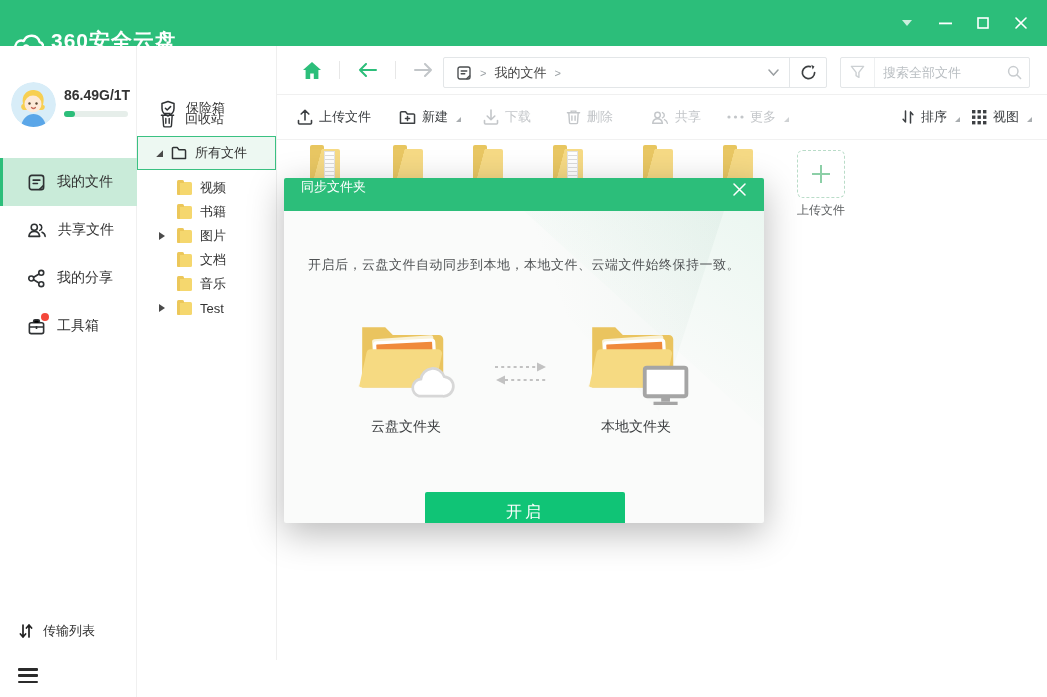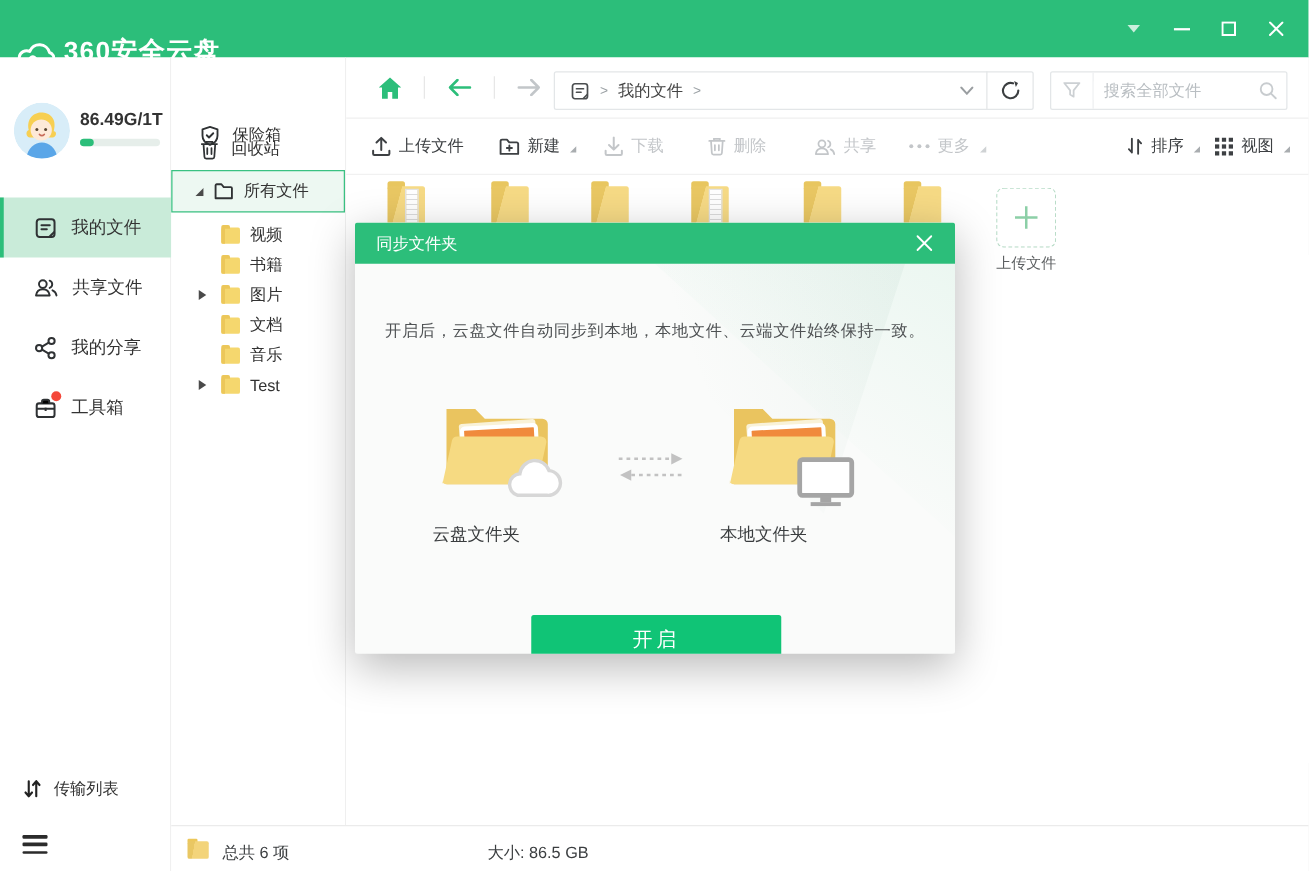--- a/index.html
+++ b/index.html
@@ -80,28 +80,28 @@
   .ghost-folder .gf-paper { position:absolute; left:14px; top:6px; width:11px; height:28px; background:repeating-linear-gradient(#ffffff 0 3px,#dcdcdc 3px 4px); border:1px solid #e3e3e3; z-index:2; }
   .upload-tile { position:absolute; left:520px; top:10px; width:48px; height:48px; border:1.5px dashed #b9dcc8; border-radius:6px; display:flex; align-items:center; justify-content:center; cursor:pointer; }
   .upload-tile-label { position:absolute; left:508px; top:62px; width:72px; text-align:center; font-size:12px; color:#5c5f61; }
   .plus-glyph { position:relative; width:18px; height:18px; }
   .plus-glyph::before, .plus-glyph::after { content:""; position:absolute; background:#8ccfa7; }
   .plus-glyph::before { left:8px; top:0; width:2px; height:18px; }
   .plus-glyph::after { left:0; top:8px; width:18px; height:2px; }
 
   
   .modal { position:absolute; left:7px; top:38px; width:480px; height:345px; background:#fafbfa; border-radius:2px; box-shadow:0 10px 36px rgba(0,0,0,.28); z-index:10; overflow:hidden; }
-  .modal-header { position:relative; height:33px; background:#2cbe7a; display:flex; align-items:center; padding:0 14px 0 17px; }
+  .modal-header { position:relative; height:33px; background:#2cbe7a; display:flex; padding:0 14px 0 17px; }
   .modal-title { color:#fff; font-size:13px; flex:1; }
   .modal-close { width:22px; height:22px; display:flex; align-items:center; justify-content:center; cursor:pointer; }
   .modal-body { position:relative; height:312px; }
   .wm1 { position:absolute; right:0; top:0; width:300px; height:230px; background:linear-gradient(215deg, rgba(44,190,122,.07), rgba(44,190,122,0) 55%); clip-path:polygon(100% 0,20% 0,100% 95%); pointer-events:none; }
   .wm2 { position:absolute; right:40px; top:0; width:260px; height:200px; background:linear-gradient(250deg, rgba(120,170,150,.08), rgba(120,170,150,0) 60%); clip-path:polygon(100% 0,0 0,75% 100%); pointer-events:none; }
   .modal-desc { position:absolute; left:0; top:45px; width:480px; text-align:center; font-size:13px; color:#4f5254; white-space:nowrap; letter-spacing:.5px; }
-  .illu { position:absolute; top:102px; width:120px; text-align:left; }
+  .illu { position:absolute; top:102px; width:120px; text-align:center; }
   .illu-cloud { left:62px; }
   .illu-local { left:292px; }
   .illu-label { margin-top:9px; font-size:14px; color:#3a3d3f; }
   .sync-arrows { position:absolute; left:207px; top:150px; width:60px; height:26px; }
   .confirm-btn { position:absolute; left:141px; top:281px; width:200px; height:40px; background:#10c476; color:#fff; font-size:16px; letter-spacing:3px; border:none; border-radius:2px; display:flex; align-items:center; justify-content:center; cursor:pointer; font-family:inherit; }
 
   
   .statusbar { position:absolute; left:137px; top:660px; width:910px; height:37px; background:#fff; border-top:1px solid #ebebeb; }
   .status-folder { position:absolute; left:13px; top:10px; width:17px; height:16px; }
   .sf-tab { position:absolute; left:0; top:0; width:8px; height:3px; background:#ecc75a; border-radius:1px 1px 0 0; }
@@ -513,22 +513,14 @@
             </svg>
             <div class="illu-label">本地文件夹</div>
           </div>
 
           <button class="confirm-btn">开启</button>
         </div>
       </div>
     </div>
   </div>
 
-  <div class="statusbar">
-    <div class="status-folder">
-        <div class="sf-tab"></div>
-        <div class="sf-body"></div>
-      </div>
-    <div class="status-total">总共 6 项</div>
-    <div class="status-size">大小:  86.5 GB</div>
-  </div>
 
 </div>
 
 </body></html>

